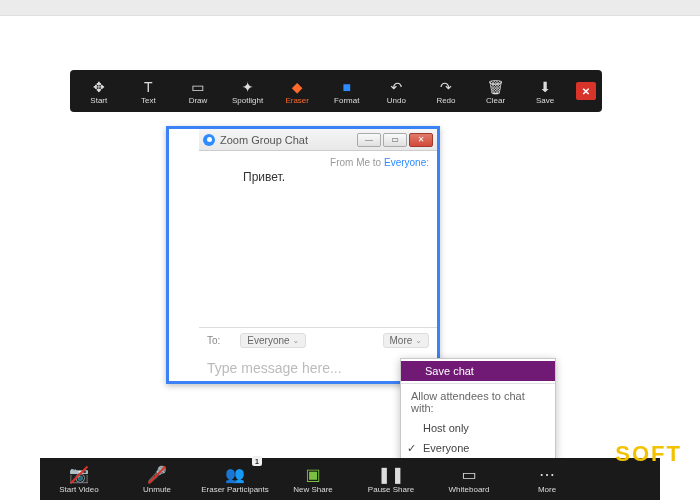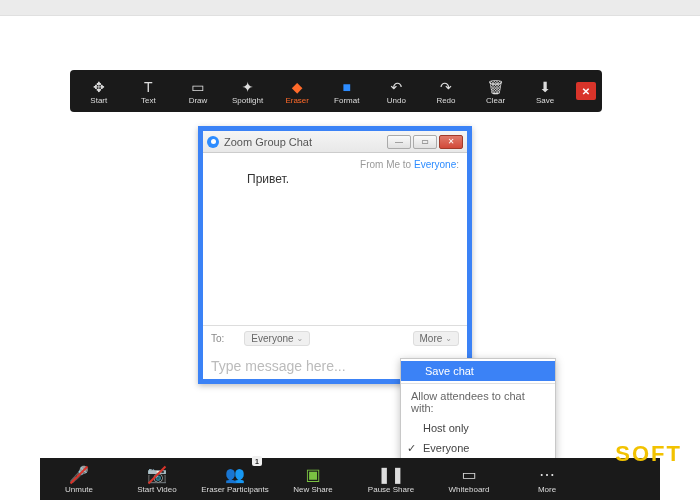--- a/index.html
+++ b/index.html
@@ -36,26 +36,26 @@
     border-radius:2px;
     margin-left:6px; margin-right:2px;
     display:flex; align-items:center; justify-content:center;
     color:#fff; font-size:10px; font-weight:bold;
     cursor:pointer;
   }
 
   
   .chat-win {
     position:absolute;
-    top:126px; left:198px;
+    top:126px; left:166px;
     width:274px; height:258px;
     background:#fff;
-    border:5px solid #3b82f6;
+    border:3px solid #3b82f6;
     box-shadow:0 2px 6px rgba(0,0,0,.25);
-    display:flex; flex-direction:column;
+    display:flex; flex-direction:column;padding-left:30px;
   }
   .titlebar {
     height:22px;
     background:linear-gradient(#f5f5f5,#e8e8e8);
     border-bottom:1px solid #ccc;
     display:flex; align-items:center;
     padding:0 4px;
     font-size:11px; color:#555;
   }
   .title-icon {
@@ -109,21 +109,21 @@
     border:1px solid #c8c8c8;
     box-shadow:0 2px 8px rgba(0,0,0,.25);
     font-size:11px; color:#444;
     padding:2px 0;
   }
   .menu-item {
     padding:4px 10px 4px 22px;
     cursor:pointer;
     position:relative;
   }
-  .menu-item.highlight { background:#3b82f6; color:#fff;padding-left:24px; }
+  .menu-item.highlight { background:#701a75; color:#fff;padding-left:24px; }
   .menu-header {
     padding:4px 10px 4px 10px;
     color:#666; cursor:default;
   }
   .menu-sep { height:1px; background:#e0e0e0; margin:2px 0;}
   .menu-item .check {
     position:absolute; left:6px; top:4px; font-size:11px;
   }
 
   
@@ -255,31 +255,31 @@
   <div class="menu-item highlight">Save chat</div>
   <div class="menu-sep"></div>
   <div class="menu-header">Allow attendees to chat with:</div>
   <div class="menu-item">Host only</div>
   <div class="menu-item"><span class="check">✓</span><span>Everyone</span></div>
 </div>
 
 <div class="meet-bar">
   <div class="meet-item">
     <span class="meet-icon">
+        <span>📷</span>
+        <span class="slash"></span>
+      </span>
+    <span>Start Video</span>
+  </div>
+  <div class="meet-item">
+    <span class="meet-icon">
         <span>🎤</span>
         <span class="slash"></span>
       </span>
     <span>Unmute</span>
-  </div>
-  <div class="meet-item">
-    <span class="meet-icon">
-        <span>📷</span>
-        <span class="slash"></span>
-      </span>
-    <span>Start Video</span>
   </div>
   <div class="meet-item">
     <span class="meet-icon">
         <span>👥</span>
       </span>
     <span class="meet-badge">1</span>
     <span>Eraser Participants</span>
   </div>
   <div class="meet-item green">
     <span class="meet-icon">▣</span>

